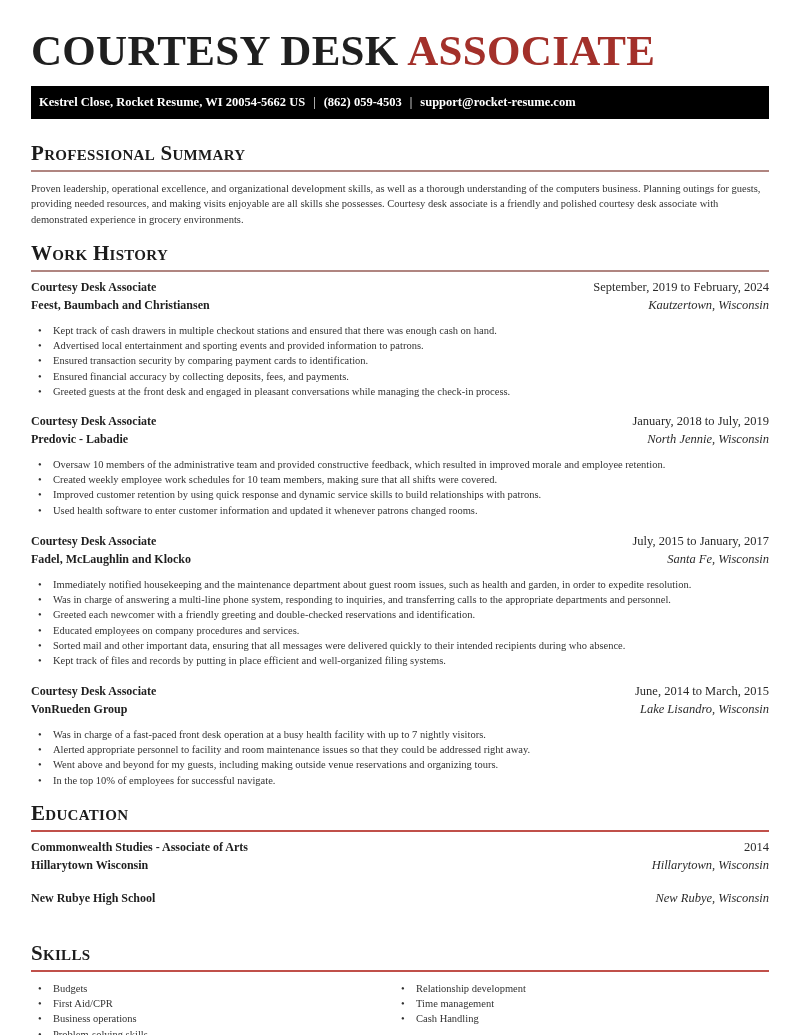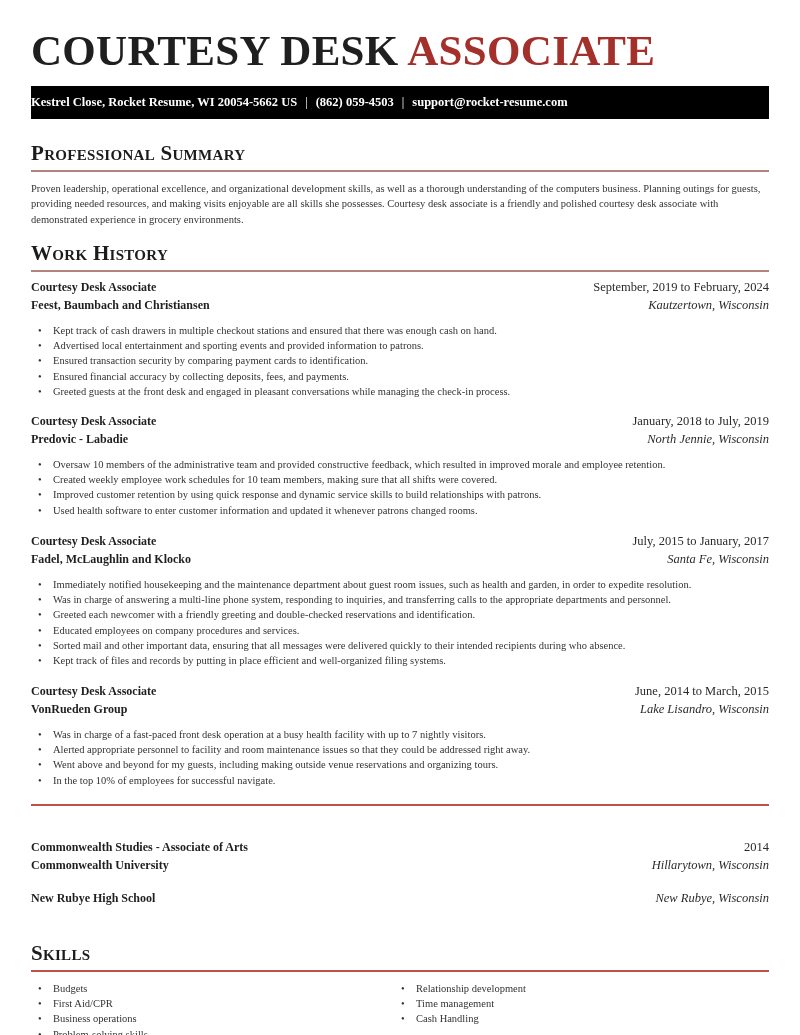--- a/index.html
+++ b/index.html
@@ -1,21 +1,21 @@
 <!DOCTYPE html>
 <html><head>
   <meta charset="utf-8">
   <style>
     * { box-sizing: border-box; margin: 0; padding: 0; }
     html, body { width: 800px; height: 1035px; overflow: hidden; background: #ffffff; }
     body { font-family: "Liberation Serif", "DejaVu Serif", serif; color: #222222; position: relative; }
     .page { position: absolute; left: 31px; top: 0; width: 738px; }
     .title { position: absolute; top: 26px; left: 0; font-size: 43px; font-weight: bold; letter-spacing: 0.3px; color: #1f1f1f; white-space: nowrap; line-height: 50px; }
     .title .accent { color: #a3302a; }
-    .contact-bar { position: absolute; top: 86px; left: 0; width: 738px; height: 33px; background: #000000; color: #ffffff; font-size: 12.5px; font-weight: bold; line-height: 33px; white-space: nowrap; }
+    .contact-bar { position: absolute; top: 86px; left: 0; width: 738px; height: 33px; background: #000000; color: #ffffff; font-size: 12.5px; font-weight: bold; line-height: 33px; padding-left: 8px; white-space: nowrap; }
     .contact-bar .sep { padding: 0 8px; font-weight: normal; }
     .section-head { position: absolute; left: 0; width: 738px; }
     .section-head h2 { font-size: 21px; font-weight: bold; font-variant: small-caps; letter-spacing: 0.3px; color: #1c1c1c; line-height: 26px; }
     .section-head .rule { height: 2px; background: #b08580; margin-top: 4px; }
     .section-head .rule.red { background: #c0504a; }
     .summary { position: absolute; left: 0; width: 738px; top: 181px; font-size: 10.5px; line-height: 15.3px; color: #333333; }
     .job { position: absolute; left: 0; width: 738px; }
     .job-row { display: flex; justify-content: space-between; align-items: baseline; height: 18px; }
     .job-title { font-size: 12px; font-weight: bold; color: #1f1f1f; }
     .job-date { font-size: 12.5px; color: #2a2a2a; }
@@ -114,30 +114,31 @@
     </div>
     <ul class="bullets">
       <li>Was in charge of a fast-paced front desk operation at a busy health facility with up to 7 nightly visitors.</li>
       <li>Alerted appropriate personnel to facility and room maintenance issues so that they could be addressed right away.</li>
       <li>Went above and beyond for my guests, including making outside venue reservations and organizing tours.</li>
       <li>In the top 10% of employees for successful navigate.</li>
     </ul>
   </div>
 
   <div class="section-head" style="top:800px;">
+    <h2>Education</h2>
     <div class="rule red"></div>
   </div>
 
   <div class="job" style="top:840px;">
     <div class="job-row">
       <span class="job-title">Commonwealth Studies - Associate of Arts</span>
       <span class="job-date">2014</span>
     </div>
     <div class="job-row">
-      <span class="job-company">Commonwealth University</span>
+      <span class="job-company">Hillarytown Wisconsin</span>
       <span class="job-loc">Hillarytown, Wisconsin</span>
     </div>
   </div>
 
   <div class="job" style="top:891px;">
     <div class="job-row">
       <span class="job-company">New Rubye High School</span>
       <span class="job-loc">New Rubye, Wisconsin</span>
     </div>
   </div>

